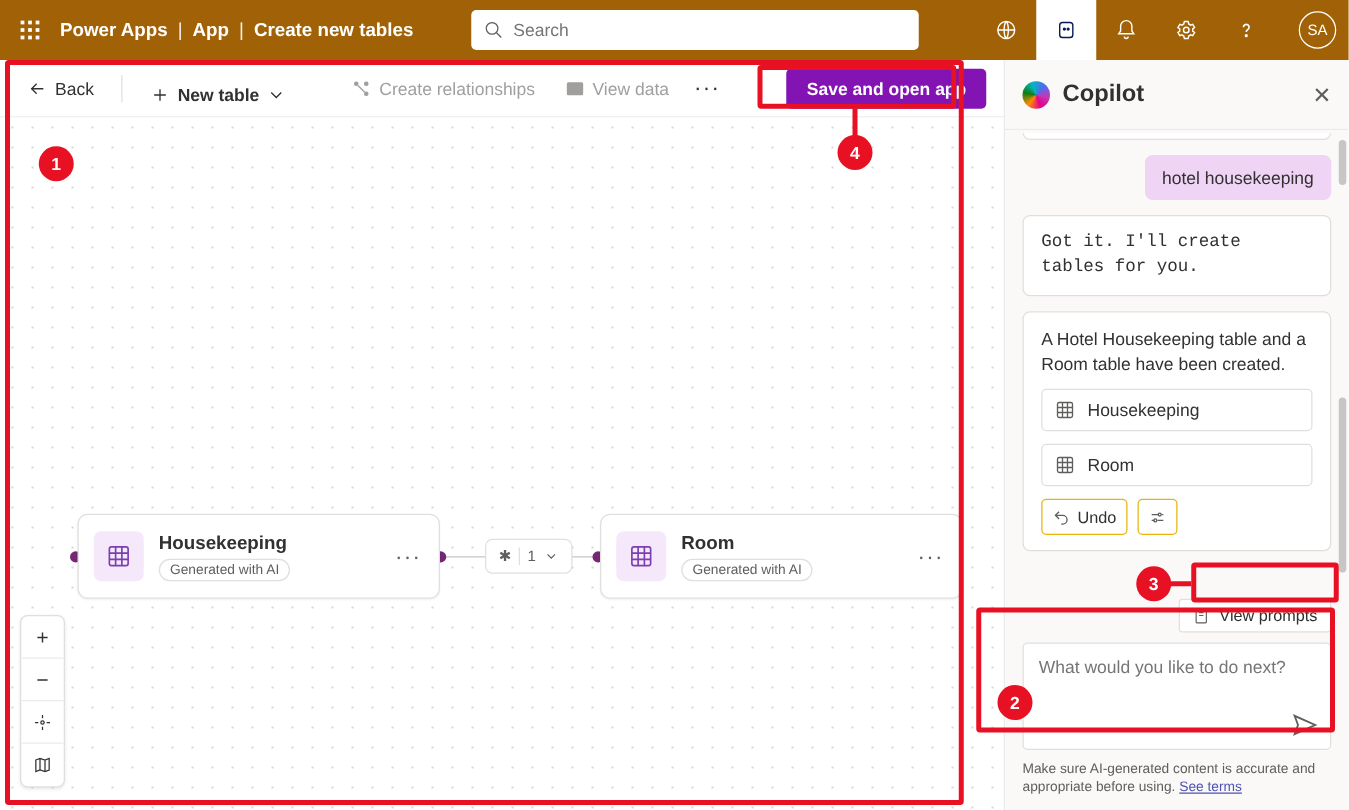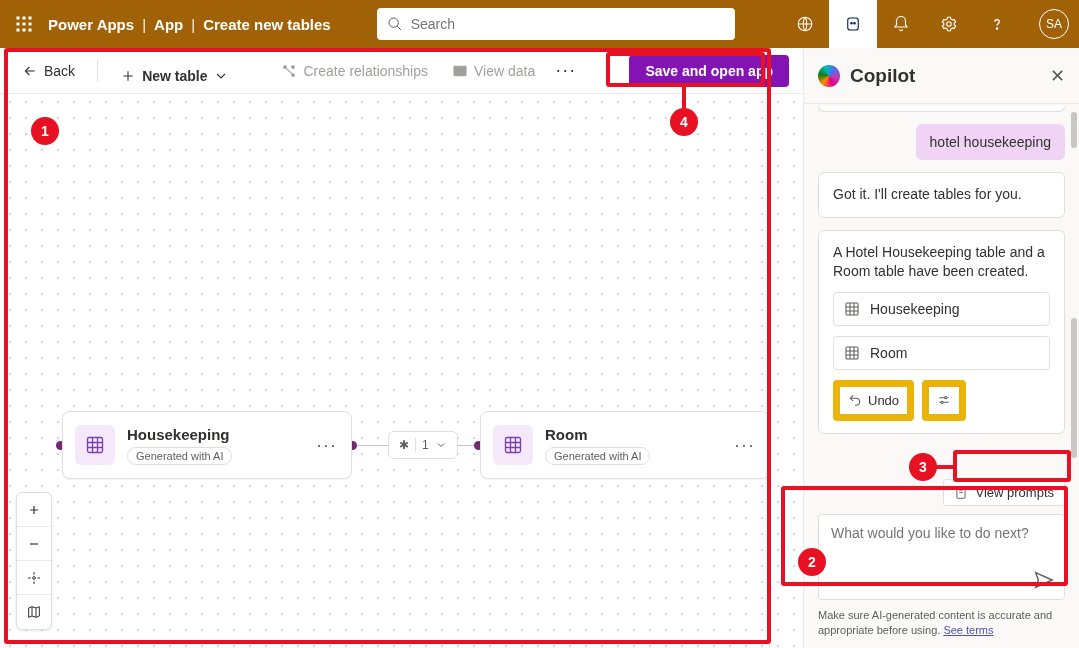--- a/index.html
+++ b/index.html
@@ -93,31 +93,31 @@
     width:22px; height:22px; border-radius:50%;
     background: conic-gradient(from 40deg,#4f6bed,#c239b3,#e3008c,#ff8c00,#107c10,#00b7c3,#4f6bed);
   }
   .cp-title { font-size:19px; font-weight:600;}
   .cp-close { margin-left:auto; color:#605e5c; font-size:18px;}
   .cp-body { flex:1; overflow:hidden; padding: 12px 14px 4px 14px; display:flex; flex-direction:column; gap:12px; position:relative;}
   .user-bubble{
     align-self:flex-end; background:#efd4f5; color:#323130; padding:10px 14px; border-radius:6px; font-size:14px; max-width:200px;
   }
   .ai-bubble{
-    background:#fff; border:1px solid #e1dfdd; border-radius:6px; padding:12px 14px; font-size:14px; line-height:1.4;
+    background:#fff; border:1px solid #e1dfdd; border-radius:6px; padding:12px 14px; font-size:14px; line-height:1.4;font-family:Liberation Mono, monospace;
   }
   .ai-block{
     background:#fff; border:1px solid #e1dfdd; border-radius:6px; padding:12px 14px; display:flex; flex-direction:column; gap:10px;
   }
   .chip{
     border:1px solid #e1dfdd; border-radius:4px; padding:8px 10px; display:flex; align-items:center; gap:10px; font-size:14px;
   }
   .chip svg{ width:16px; height:16px; stroke:#605e5c;}
   .chip-row{ display:flex; gap:8px;}
-  .small-chip{ border:7px solid #eab308; border-radius:4px; padding:6px 8px; display:flex; align-items:center; gap:6px; font-size:13px;}
+  .small-chip{ border:1px solid #eab308; border-radius:4px; padding:6px 8px; display:flex; align-items:center; gap:6px; font-size:13px;}
   .cp-foot{ padding: 8px 14px 10px 14px; display:flex; flex-direction:column; gap:8px;}
   .view-prompts{
     align-self:flex-end; border:1px solid #e1dfdd; border-radius:3px; background:#fff; padding:5px 10px; display:flex; align-items:center; gap:7px; font-size:13px;
   }
   .prompt-box{
     border:1px solid #e1dfdd; border-radius:4px; background:#fff; height:86px; padding:10px 12px; position:relative;
   }
   .prompt-box textarea{
     border:none; outline:none; resize:none; width:100%; height:100%; font-family:inherit; font-size:14px; color:#323130; background:transparent;
   }

